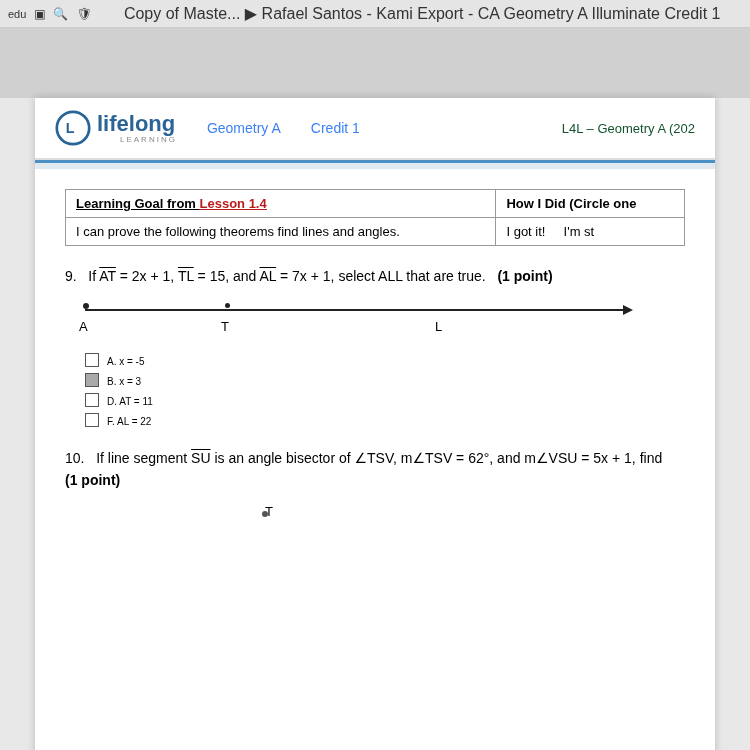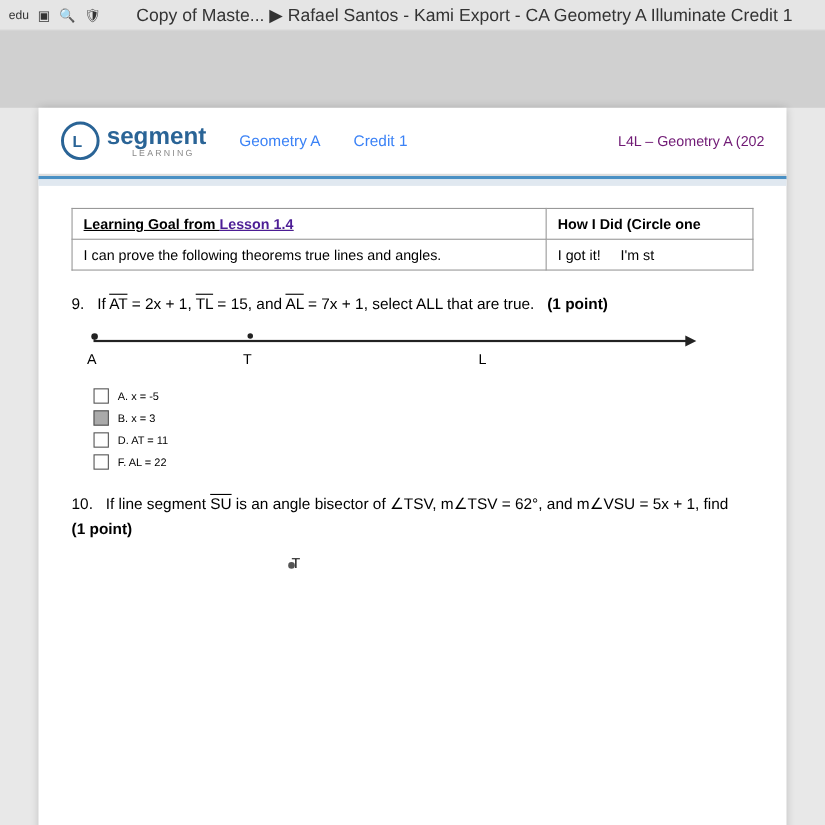--- a/index.html
+++ b/index.html
@@ -84,21 +84,21 @@
       align-items: center;
       flex: 1;
     }
     .nav-item {
       font-size: 14px;
       color: #3b82f6;
       font-weight: 500;
     }
     .nav-item-right {
       font-size: 13px;
-      color: #701a75;
+      color: #14532d;
       margin-left: auto;
     }
 
     
     .blue-divider {
       height: 3px;
       background: #4a90c4;
       width: 100%;
     }
     .light-divider {
@@ -130,21 +130,21 @@
       border: 1px solid #999;
       padding: 6px 10px;
       font-size: 13px;
     }
     .th-goal {
       color: #000;
       text-decoration: underline;
       border-bottom: 2px solid #555;
     }
     .th-goal span {
-      color: #4c1d95;
+      color: #b91c1c;
       text-decoration: underline;
     }
     .th-how {
       text-align: center;
     }
 
     
     .question-section {
       margin-top: 10px;
     }
@@ -286,21 +286,21 @@
   <div class="document">
 
     <div class="doc-header">
       <div class="logo-area">
 
         <svg class="logo-icon" viewBox="0 0 40 40">
           <circle cx="20" cy="20" r="18" fill="none" stroke="#2a6496" stroke-width="3"></circle>
           <text x="12" y="26" font-size="16" font-weight="bold" fill="#2a6496">L</text>
         </svg>
         <div>
-          <div class="logo-text">segment</div>
+          <div class="logo-text">lifelong</div>
           <div class="logo-subtext">LEARNING</div>
         </div>
       </div>
       <div class="nav-items">
         <span class="nav-item">Geometry A</span>
         <span class="nav-item">Credit 1</span>
         <span class="nav-item-right">L4L – Geometry A (202</span>
       </div>
     </div>
 
@@ -313,21 +313,21 @@
         <thead>
           <tr>
             <th class="th-goal">
               Learning Goal from <span>Lesson 1.4</span>
             </th>
             <th class="th-how">How I Did (Circle one</th>
           </tr>
         </thead>
         <tbody>
           <tr>
-            <td>I can prove the following theorems true lines and angles.</td>
+            <td>I can prove the following theorems find lines and angles.</td>
             <td>
               <span>I got it!</span>
               &nbsp;&nbsp;&nbsp;
               <span>I'm st</span>
             </td>
           </tr>
         </tbody>
       </table>
 
       <div class="question-section">

